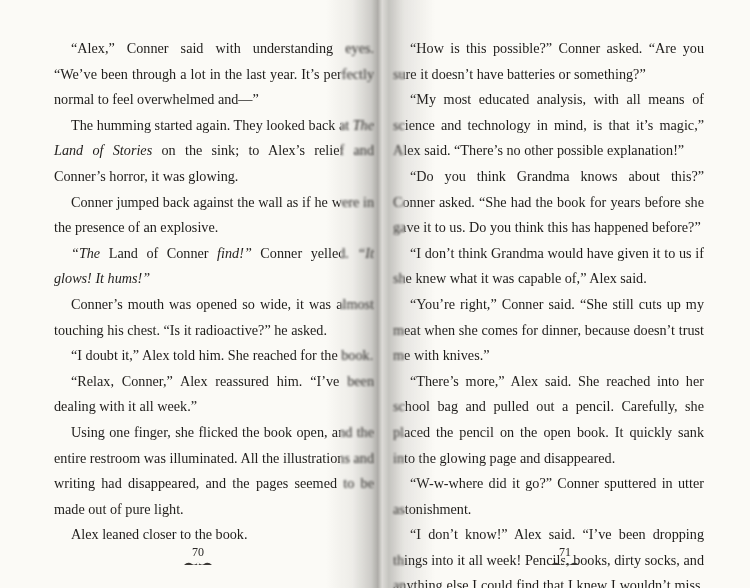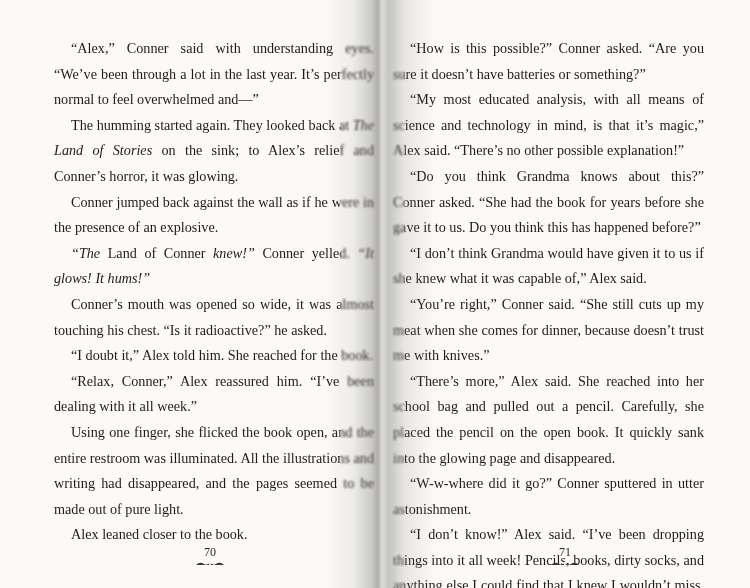--- a/index.html
+++ b/index.html
@@ -30,21 +30,21 @@
   .left .textblock { left:54px; width:320px; }
   .right .textblock { left:18px; width:311px; }
   .para { margin:0; text-indent:17px; }
   em, i { font-style:italic; }
   .folio {
     position:absolute; bottom:22px;
     font-family: "Liberation Serif", "DejaVu Serif", serif;
     font-size:12px; color:#2a2826;
     text-align:center; width:60px;
   }
-  .left .folio { left:180px; }
+  .left .folio { left:168px; }
   .right .folio { left:160px; }
   .folio .num { display:block; line-height:14px; }
   .ornament { display:block; margin:1px auto 0; width:30px; height:6px; }
   
   .gutter {
     position:absolute; top:0; left:325px; width:110px; height:588px;
     pointer-events:none;
     background:linear-gradient(to right,
       rgba(0,0,0,0) 0%,
       rgba(120,118,112,0.10) 25%,
@@ -68,21 +68,21 @@
 </style>
 </head>
 <body>
 
 <div class="spread">
   <div class="page left">
     <div class="textblock" id="left-text">
         <p class="para"><span>“Alex,” Conner said with understanding eyes. “We’ve been through a lot in the last year. It’s perfectly normal to feel overwhelmed and—”</span></p>
         <p class="para"><span>The humming started again. They looked back at </span><em>The Land of Stories</em><span> on the sink; to Alex’s relief and Conner’s horror, it was glowing.</span></p>
         <p class="para"><span>Conner jumped back against the wall as if he were in the presence of an explosive.</span></p>
-        <p class="para"><em>“The</em><span> Land of Conner </span><em>knew!”</em><span> Conner yelled. </span><em>“It glows! It hums!”</em></p>
+        <p class="para"><em>“The</em><span> Land of Conner </span><em>find!”</em><span> Conner yelled. </span><em>“It glows! It hums!”</em></p>
         <p class="para"><span>Conner’s mouth was opened so wide, it was almost touching his chest. “Is it radioactive?” he asked.</span></p>
         <p class="para"><span>“I doubt it,” Alex told him. She reached for the book.</span></p>
         <p class="para"><span>“Relax, Conner,” Alex reassured him. “I’ve been dealing with it all week.”</span></p>
         <p class="para"><span>Using one finger, she flicked the book open, and the entire restroom was illuminated. All the illustrations and writing had disappeared, and the pages seemed to be made out of pure light.</span></p>
         <p class="para"><span>Alex leaned closer to the book.</span></p>
       </div>
     <div class="folio">
       <span class="num">70</span>
       <svg class="ornament" viewBox="0 0 30 6">
         <path d="M1 5 Q5 1 9 4 Q12 6 15 2 Q18 6 21 4 Q25 1 29 5 Z" fill="#3a3734"></path>

